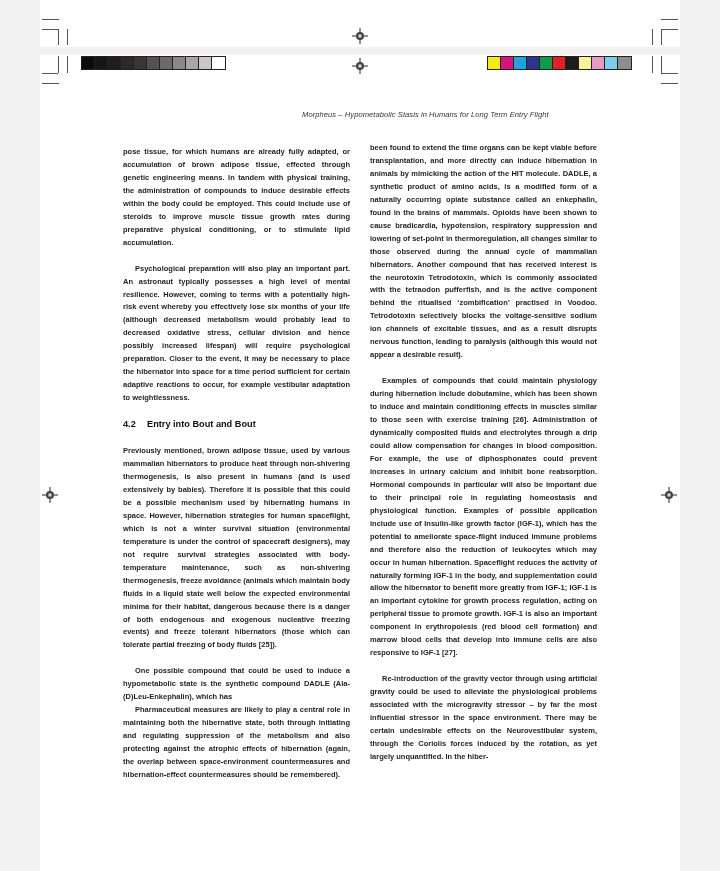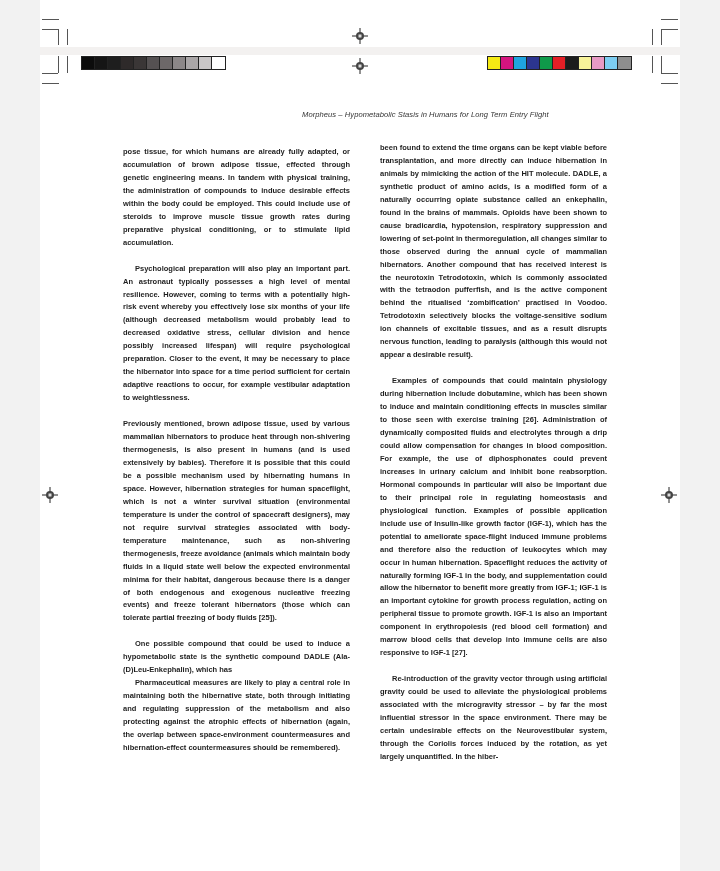--- a/index.html
+++ b/index.html
@@ -118,22 +118,23 @@
     <span style="background: rgb(231, 154, 196);"></span>
     <span style="background: rgb(125, 205, 241);"></span>
     <span style="background: rgb(142, 142, 142);"></span>
   </div>
 
 <div class="running-head">Morpheus – Hypometabolic Stasis in Humans for Long Term Entry Flight</div>
 
 <div class="col" style="left:123px;top:146px;">
   <p>pose tissue, for which humans are already fully adapted, or accumulation of brown adipose tissue, effected through genetic engineering means. In tandem with physical training, the administration of compounds to induce desirable effects within the body could be employed. This could include use of steroids to improve muscle tissue growth rates during preparative physical conditioning, or to stimulate lipid accumulation.</p>
   <p class="indent">Psychological preparation will also play an important part. An astronaut typically possesses a high level of mental resilience. However, coming to terms with a potentially high-risk event whereby you effectively lose six months of your life (although decreased metabolism would probably lead to decreased oxidative stress, cellular division and hence possibly increased lifespan) will require psychological preparation. Closer to the event, it may be necessary to place the hibernator into space for a time period sufficient for certain adaptive reactions to occur, for example vestibular adaptation to weightlessness.</p>
+  <h2><span class="num">4.2</span><span>Entry into Bout and Bout</span></h2>
   <p>Previously mentioned, brown adipose tissue, used by various mammalian hibernators to produce heat through non-shivering thermogenesis, is also present in humans (and is used extensively by babies). Therefore it is possible that this could be a possible mechanism used by hibernating humans in space. However, hibernation strategies for human spaceflight, which is not a winter survival situation (environmental temperature is under the control of spacecraft designers), may not require survival strategies associated with body-temperature maintenance, such as non-shivering thermogenesis, freeze avoidance (animals which maintain body fluids in a liquid state well below the expected environmental minima for their habitat, dangerous because there is a danger of both endogenous and exogenous nucleative freezing events) and freeze tolerant hibernators (those which can tolerate partial freezing of body fluids [25]).</p>
   <p class="indent last">One possible compound that could be used to induce a hypometabolic state is the synthetic compound DADLE (Ala-(D)Leu-Enkephalin), which has</p>
   <p class="indent">Pharmaceutical measures are likely to play a central role in maintaining both the hibernative state, both through initiating and regulating suppression of the metabolism and also protecting against the atrophic effects of hibernation (again, the overlap between space-environment countermeasures and hibernation-effect countermeasures should be remembered).</p>
 </div>
 
-<div class="col" style="left:380px;top:142px;">
+<div class="col" style="left:370px;top:142px;">
   <p>been found to extend the time organs can be kept viable before transplantation, and more directly can induce hibernation in animals by mimicking the action of the HIT molecule. DADLE, a synthetic product of amino acids, is a modified form of a naturally occurring opiate substance called an enkephalin, found in the brains of mammals. Opioids have been shown to cause bradicardia, hypotension, respiratory suppression and lowering of set-point in thermoregulation, all changes similar to those observed during the annual cycle of mammalian hibernators. Another compound that has received interest is the neurotoxin Tetrodotoxin, which is commonly associated with the tetraodon pufferfish, and is the active component behind the ritualised ‘zombification’ practised in Voodoo. Tetrodotoxin selectively blocks the voltage-sensitive sodium ion channels of excitable tissues, and as a result disrupts nervous function, leading to paralysis (although this would not appear a desirable result).</p>
   <p class="indent">Examples of compounds that could maintain physiology during hibernation include dobutamine, which has been shown to induce and maintain conditioning effects in muscles similar to those seen with exercise training [26]. Administration of dynamically composited fluids and electrolytes through a drip could allow compensation for changes in blood composition. For example, the use of diphosphonates could prevent increases in urinary calcium and inhibit bone reabsorption. Hormonal compounds in particular will also be important due to their principal role in regulating homeostasis and physiological function. Examples of possible application include use of Insulin-like growth factor (IGF-1), which has the potential to ameliorate space-flight induced immune problems and therefore also the reduction of leukocytes which may occur in human hibernation. Spaceflight reduces the activity of naturally forming IGF-1 in the body, and supplementation could allow the hibernator to benefit more greatly from IGF-1; IGF-1 is an important cytokine for growth process regulation, acting on peripheral tissue to promote growth. IGF-1 is also an important component in erythropoiesis (red blood cell formation) and marrow blood cells that develop into immune cells are also responsive to IGF-1 [27].</p>
   <p class="indent last">Re-introduction of the gravity vector through using artificial gravity could be used to alleviate the physiological problems associated with the microgravity stressor – by far the most influential stressor in the space environment. There may be certain undesirable effects on the Neurovestibular system, through the Coriolis forces induced by the rotation, as yet largely unquantified. In the hiber-</p>
 </div>
 
 </body></html>

